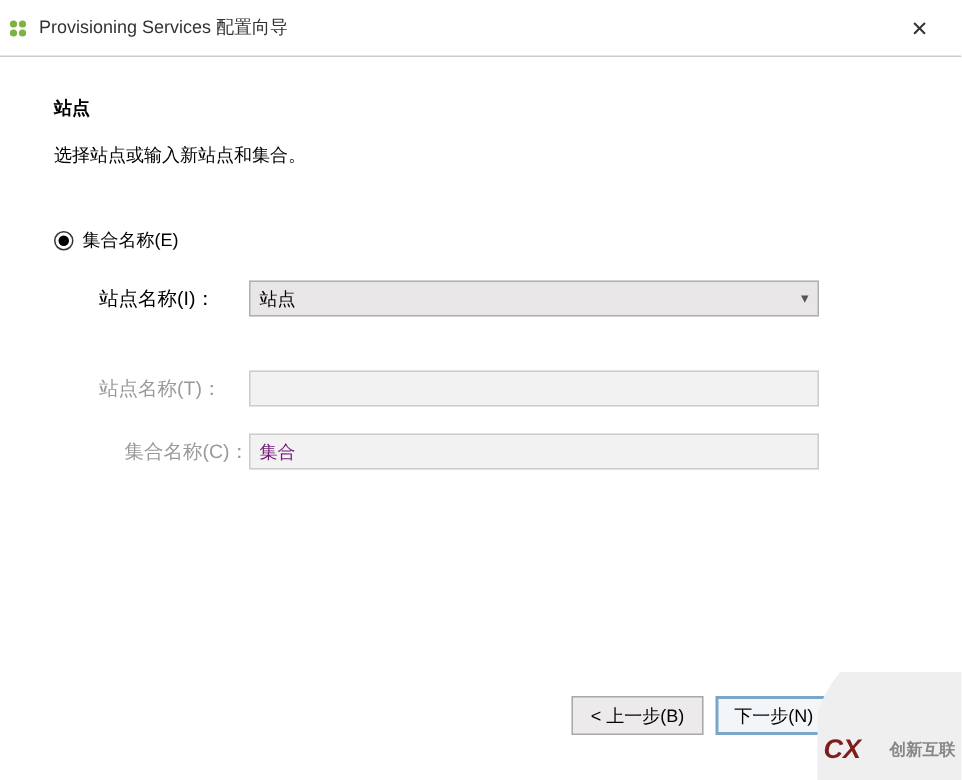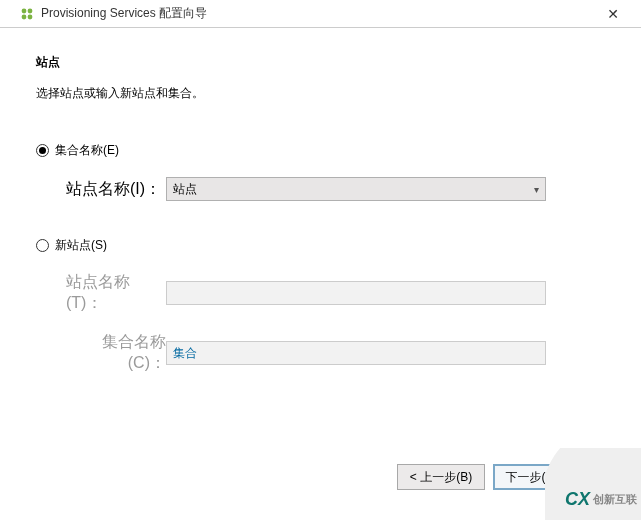--- a/index.html
+++ b/index.html
@@ -9,25 +9,25 @@
     font-family: "Microsoft YaHei", "Segoe UI", Tahoma, sans-serif;
     font-size: 12px;
     background: #fff;
     color: #000;
     width: 641px;
     height: 520px;
     position: relative;
     overflow: hidden;
   }
   .titlebar {
-    height: 28px;
+    height: 38px;
     border-bottom: 1px solid #ccc;
     display: flex;
     align-items: center;
-    padding: 0 8px 0 19px;
+    padding: 0 8px 0 4px;
     background: #fff;
   }
   .titlebar .icon {
     width: 16px;
     height: 16px;
     margin-right: 6px;
     display: flex;
     align-items: center;
     justify-content: center;
   }
@@ -85,21 +85,21 @@
     display: block;
   }
   .field-row {
     display: flex;
     align-items: center;
     margin-bottom: 14px;
     padding-left: 30px;
   }
   .field-label {
     width: 100px;
-    font-size: 16px;
+    font-size: 13px;
   }
   .field-label.disabled {
     color: #9a9a9a;
   }
   .select {
     width: 380px;
     height: 24px;
     background: #e8e6e6;
     border: 1px solid #b0b0b0;
     display: flex;
@@ -122,27 +122,27 @@
     background: #efefef;
     border: 1px solid #ccc;
     padding: 0 6px;
     font-size: 12px;
     color: #555;
     display: flex;
     align-items: center;
   }
   .textinput.disabled {
     background: #f2f2f2;
-    color: #0369a1;
+    color: #701a75;
   }
   .section-gap { height: 22px; }
   .footer {
     position: absolute;
     bottom: 30px;
-    right: 60px;
+    right: 76px;
     display: flex;
     gap: 8px;
   }
   .btn {
     min-width: 88px;
     height: 26px;
     border: 1px solid #a8a8a8;
     background: #eceaea;
     display: flex;
     align-items: center;
@@ -180,24 +180,24 @@
     font-size: 11px;
     color: #888;
     font-weight: bold;
     letter-spacing: 0;
     display: flex;
     align-items: center;
     gap: 2px;
   }
   .watermark .cx {
     font-size: 18px;
-    color: #0f766e;
+    color: #7f1d1d;
     font-weight: bold;
     font-style: italic;
-    margin-right: 1px;
+    margin-right: 17px;
   }
 </style>
 </head>
 <body>
 
 <div class="titlebar">
   <span class="icon">
     <svg width="14" height="14" viewBox="0 0 14 14">
       <circle cx="4" cy="4" r="2.4" fill="#7CB342"></circle>
       <circle cx="10" cy="4" r="2.4" fill="#7CB342"></circle>
@@ -220,24 +220,20 @@
   <div class="field-row">
     <span class="field-label">站点名称(I)：</span>
     <div class="select">
       <span>站点</span>
       <span class="arrow">▾</span>
     </div>
   </div>
 
   <div class="section-gap"></div>
 
-  <div class="radio-row">
-    <span class="radio"></span>
-    <span>新站点(S)</span>
-  </div>
   <div class="field-row">
     <span class="field-label disabled">站点名称(T)：</span>
     <div class="textinput disabled">
       <span></span>
     </div>
   </div>
   <div class="field-row" style="margin-top:18px;text-align:right;">
     <span class="field-label disabled">集合名称(C)：</span>
     <div class="textinput disabled">
       <span>集合</span>

